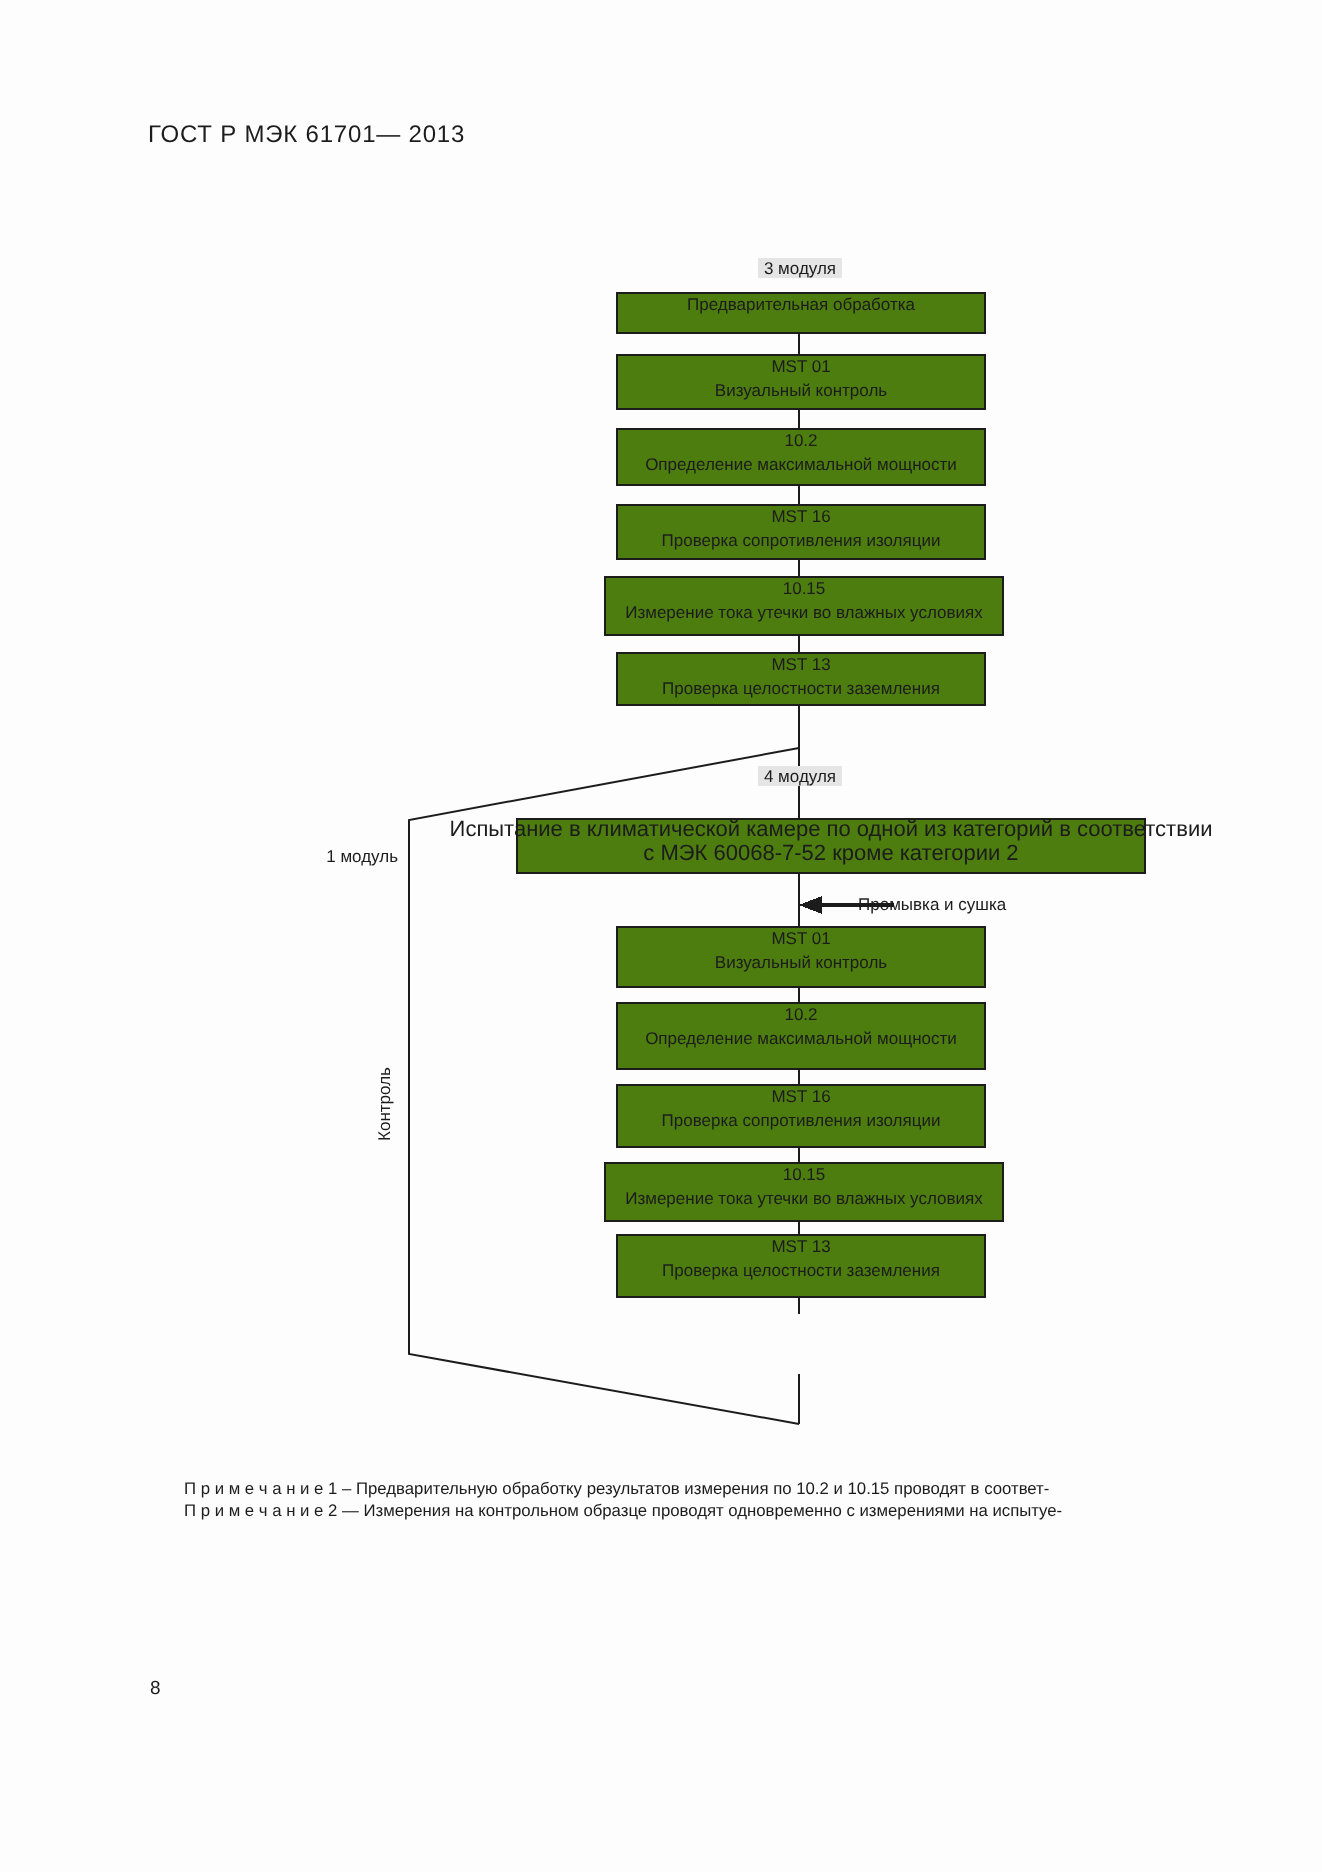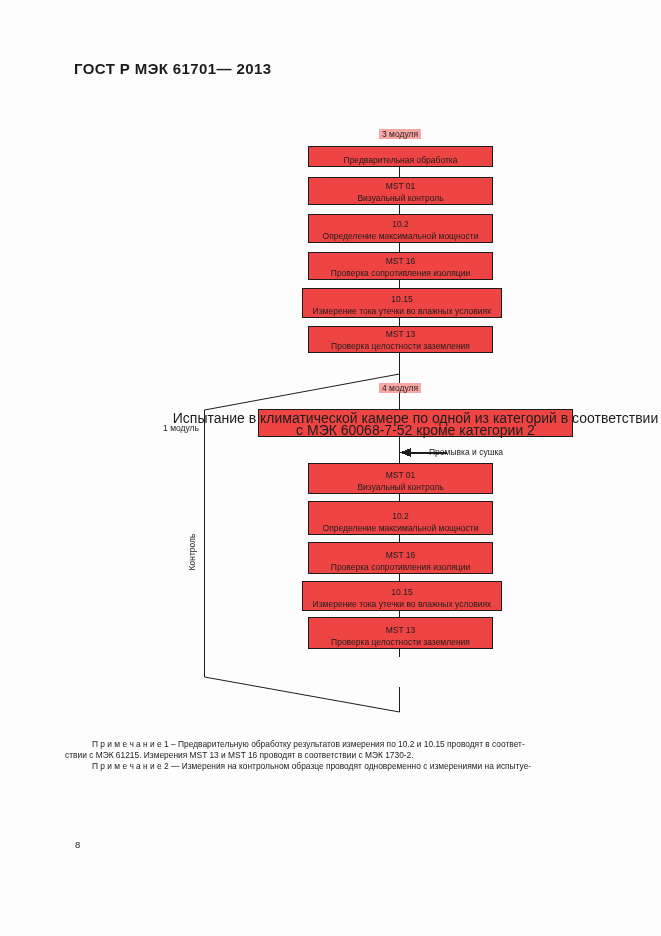--- a/index.html
+++ b/index.html
@@ -7,36 +7,36 @@
     position:relative;
     width:661px;height:936px;
     background:#fdfdfd;
     font-family:"Liberation Sans","DejaVu Sans",sans-serif;
     color:#1c1c1c;
     overflow:hidden;
     margin:0 auto;
   }
   .header{
     position:absolute;left:74px;top:60px;
-    font-size:15px;font-weight:bold;letter-spacing:0.4px;
+    font-size:12px;font-weight:normal;letter-spacing:0.4px;
     color:#1c1c1c;white-space:nowrap;
   }
   svg.lines{position:absolute;left:0;top:0;}
   .box{
     position:absolute;box-sizing:border-box;
-    background:#ef4444;border:1px solid #1c1c1c;
-    display:flex;flex-direction:column;align-items:center;justify-content:flex-end;
+    background:#4d7c0f;border:1px solid #1c1c1c;
+    display:flex;flex-direction:column;align-items:center;justify-content:flex-start;
     text-align:center;font-size:8.5px;line-height:11.5px;color:#1c1c1c;
     white-space:nowrap;
   }
-  .box.small-font{font-size:14px;}
+  .box.small-font{font-size:11px;}
   .lbl{
     position:absolute;font-size:8.5px;color:#1c1c1c;white-space:nowrap;
   }
-  .lbl.centered{transform:translateX(-50%);background:#fca5a5;padding:0 3px;text-align:right;}
+  .lbl.centered{transform:translateX(-50%);background:#e5e5e5;padding:0 3px;text-align:right;}
   .lbl.right-aligned{text-align:right;}
   .rotated{
     position:absolute;left:153px;top:546px;width:80px;height:12px;
     font-size:8.5px;color:#1c1c1c;text-align:center;
     transform:rotate(-90deg);transform-origin:center;white-space:nowrap;
   }
   .notes{
     position:absolute;left:65px;top:739px;width:543px;
     font-size:8.4px;line-height:11px;color:#1c1c1c;
   }
@@ -135,20 +135,19 @@
     <span>10.15</span>
     <span>Измерение тока утечки во влажных условиях</span>
   </div>
   <div class="box" style="left:308px;top:617px;width:185px;height:32px">
     <span>MST 13</span>
     <span>Проверка целостности заземления</span>
   </div>
 
   <div class="notes">
     <div class="note-line indent">П р и м е ч а н и е   1 – Предварительную обработку результатов измерения по 10.2 и 10.15 проводят в соответ-</div>
-    <div class="note-line">ствии с МЭК 61215. Измерения MST 13 и MST 16 проводят в соответствии с МЭК 1730-2.</div>
     <div class="note-line indent">П р и м е ч а н и е   2 — Измерения на контрольном образце проводят одновременно с измерениями на испытуе-</div>
   </div>
 
 
   <div class="page-number">8</div>
 
 </div>
 
 </body></html>

